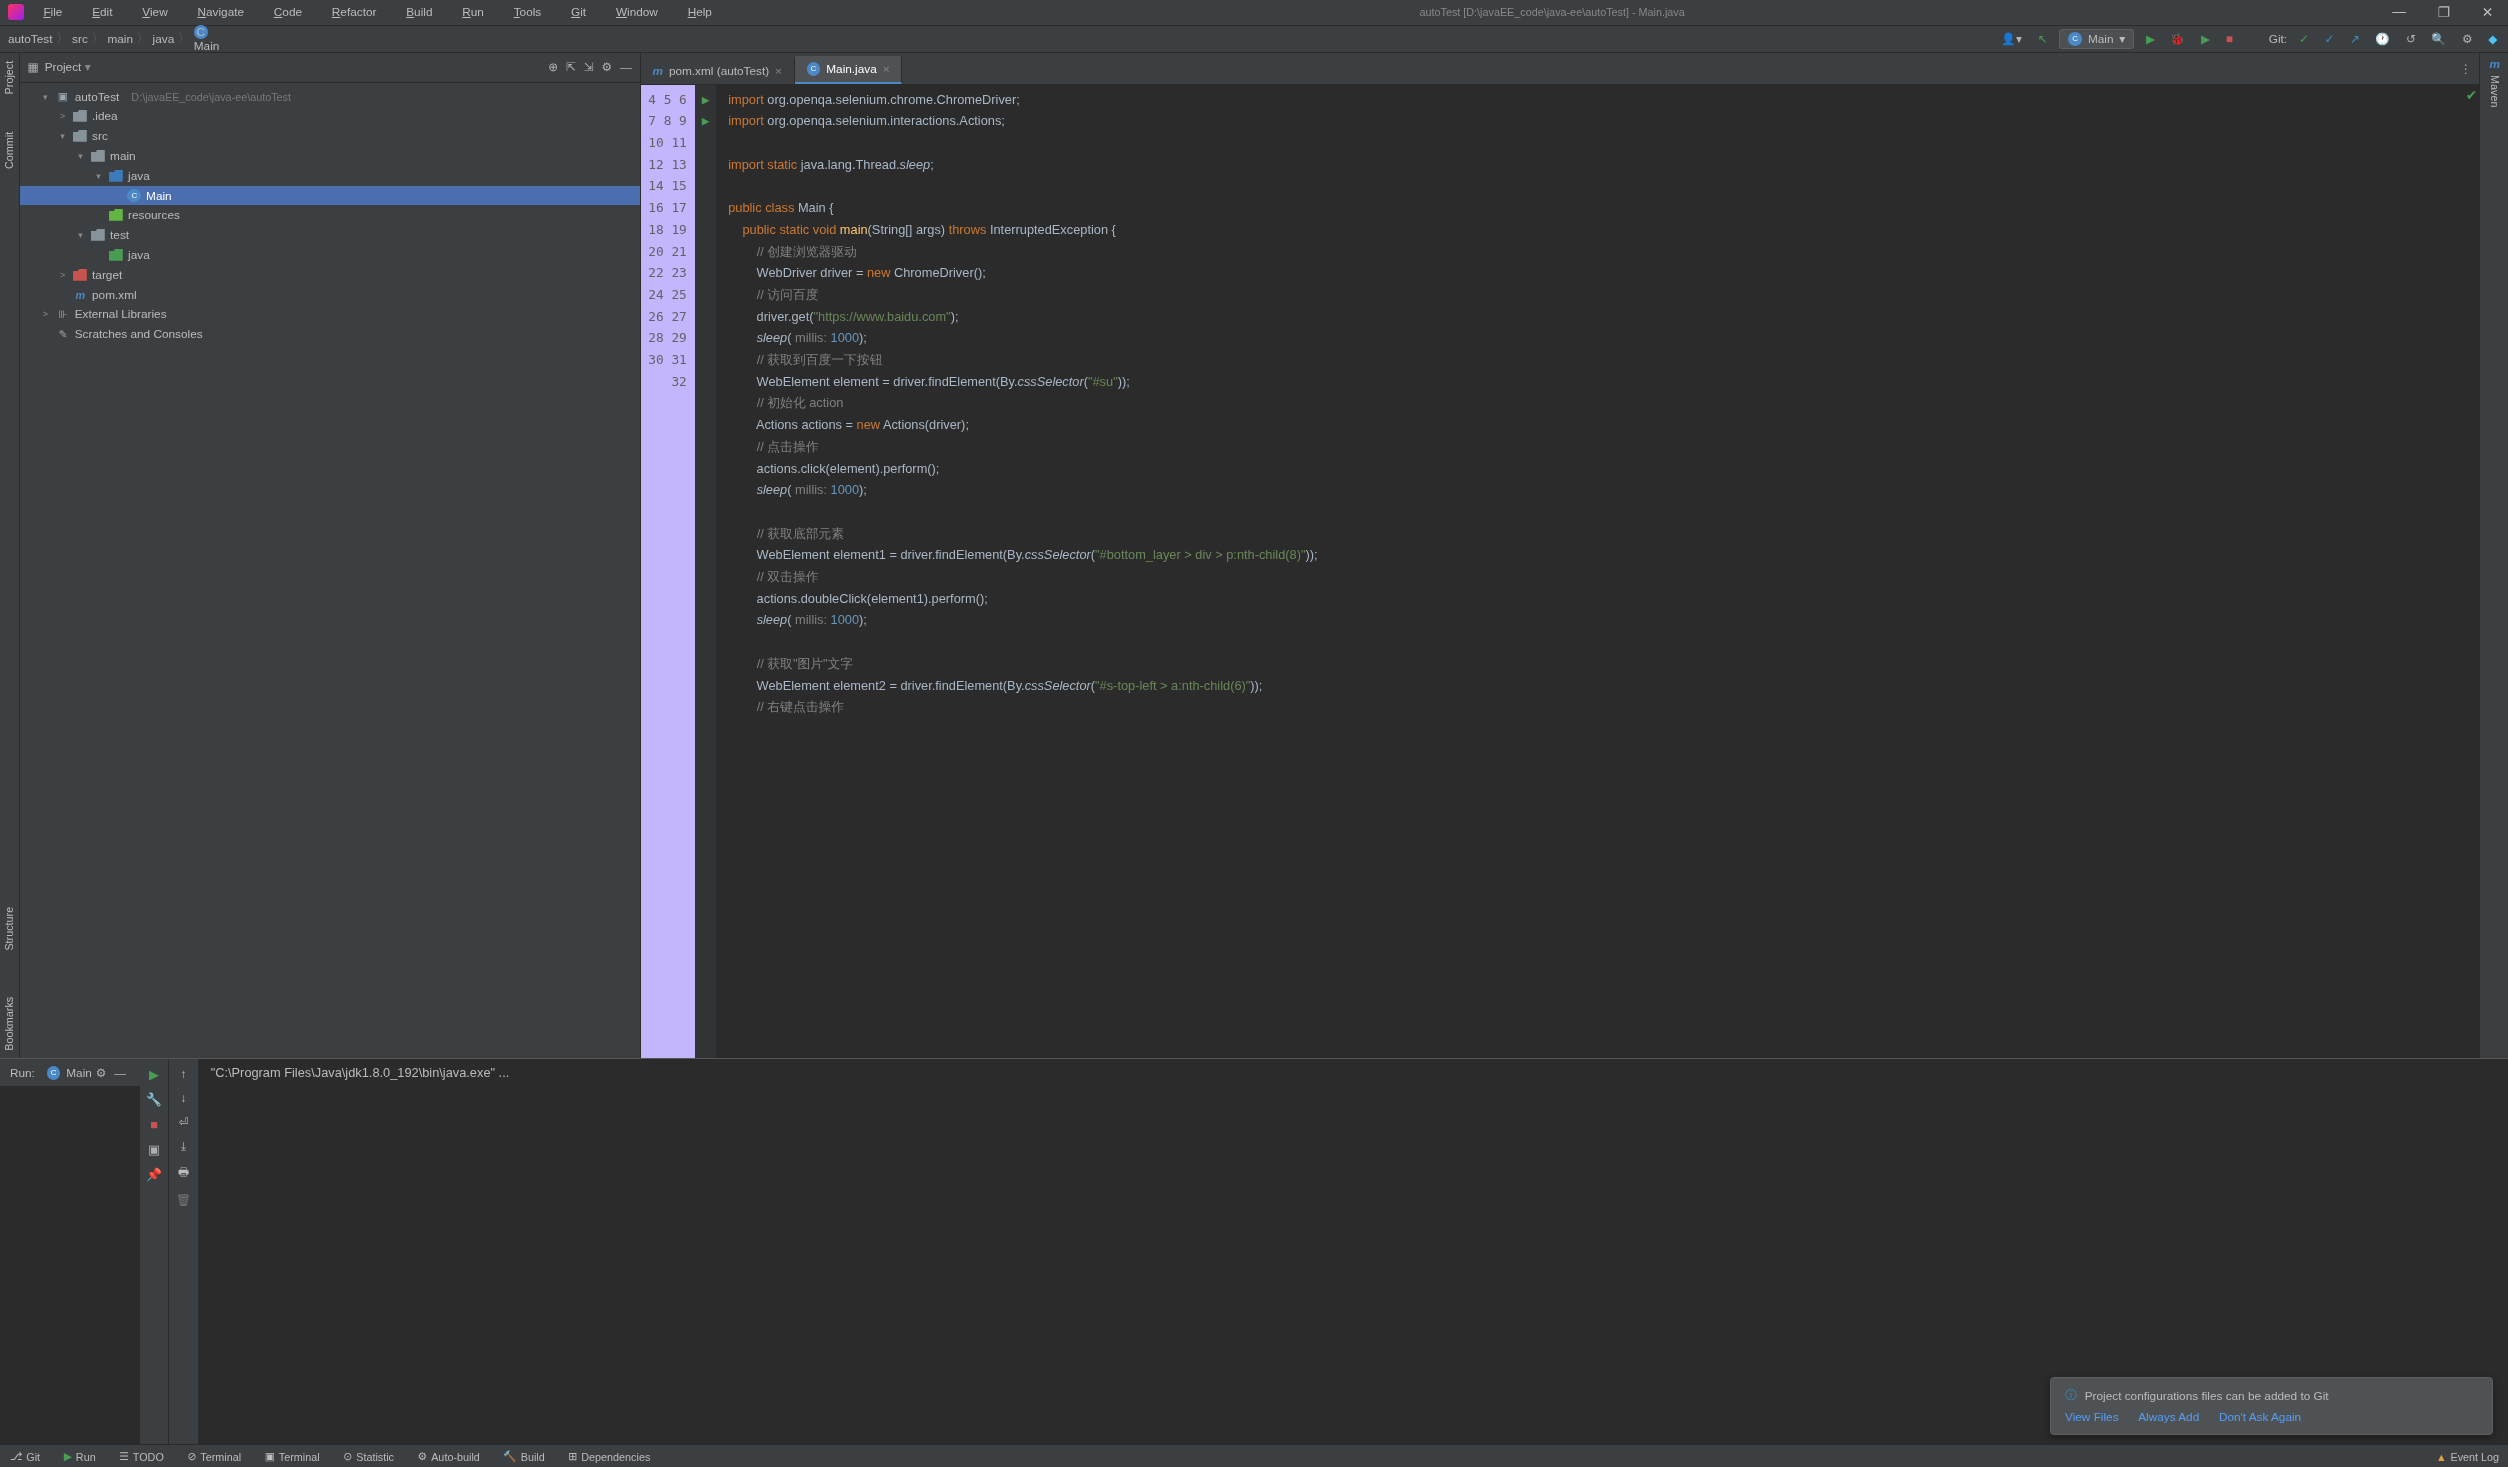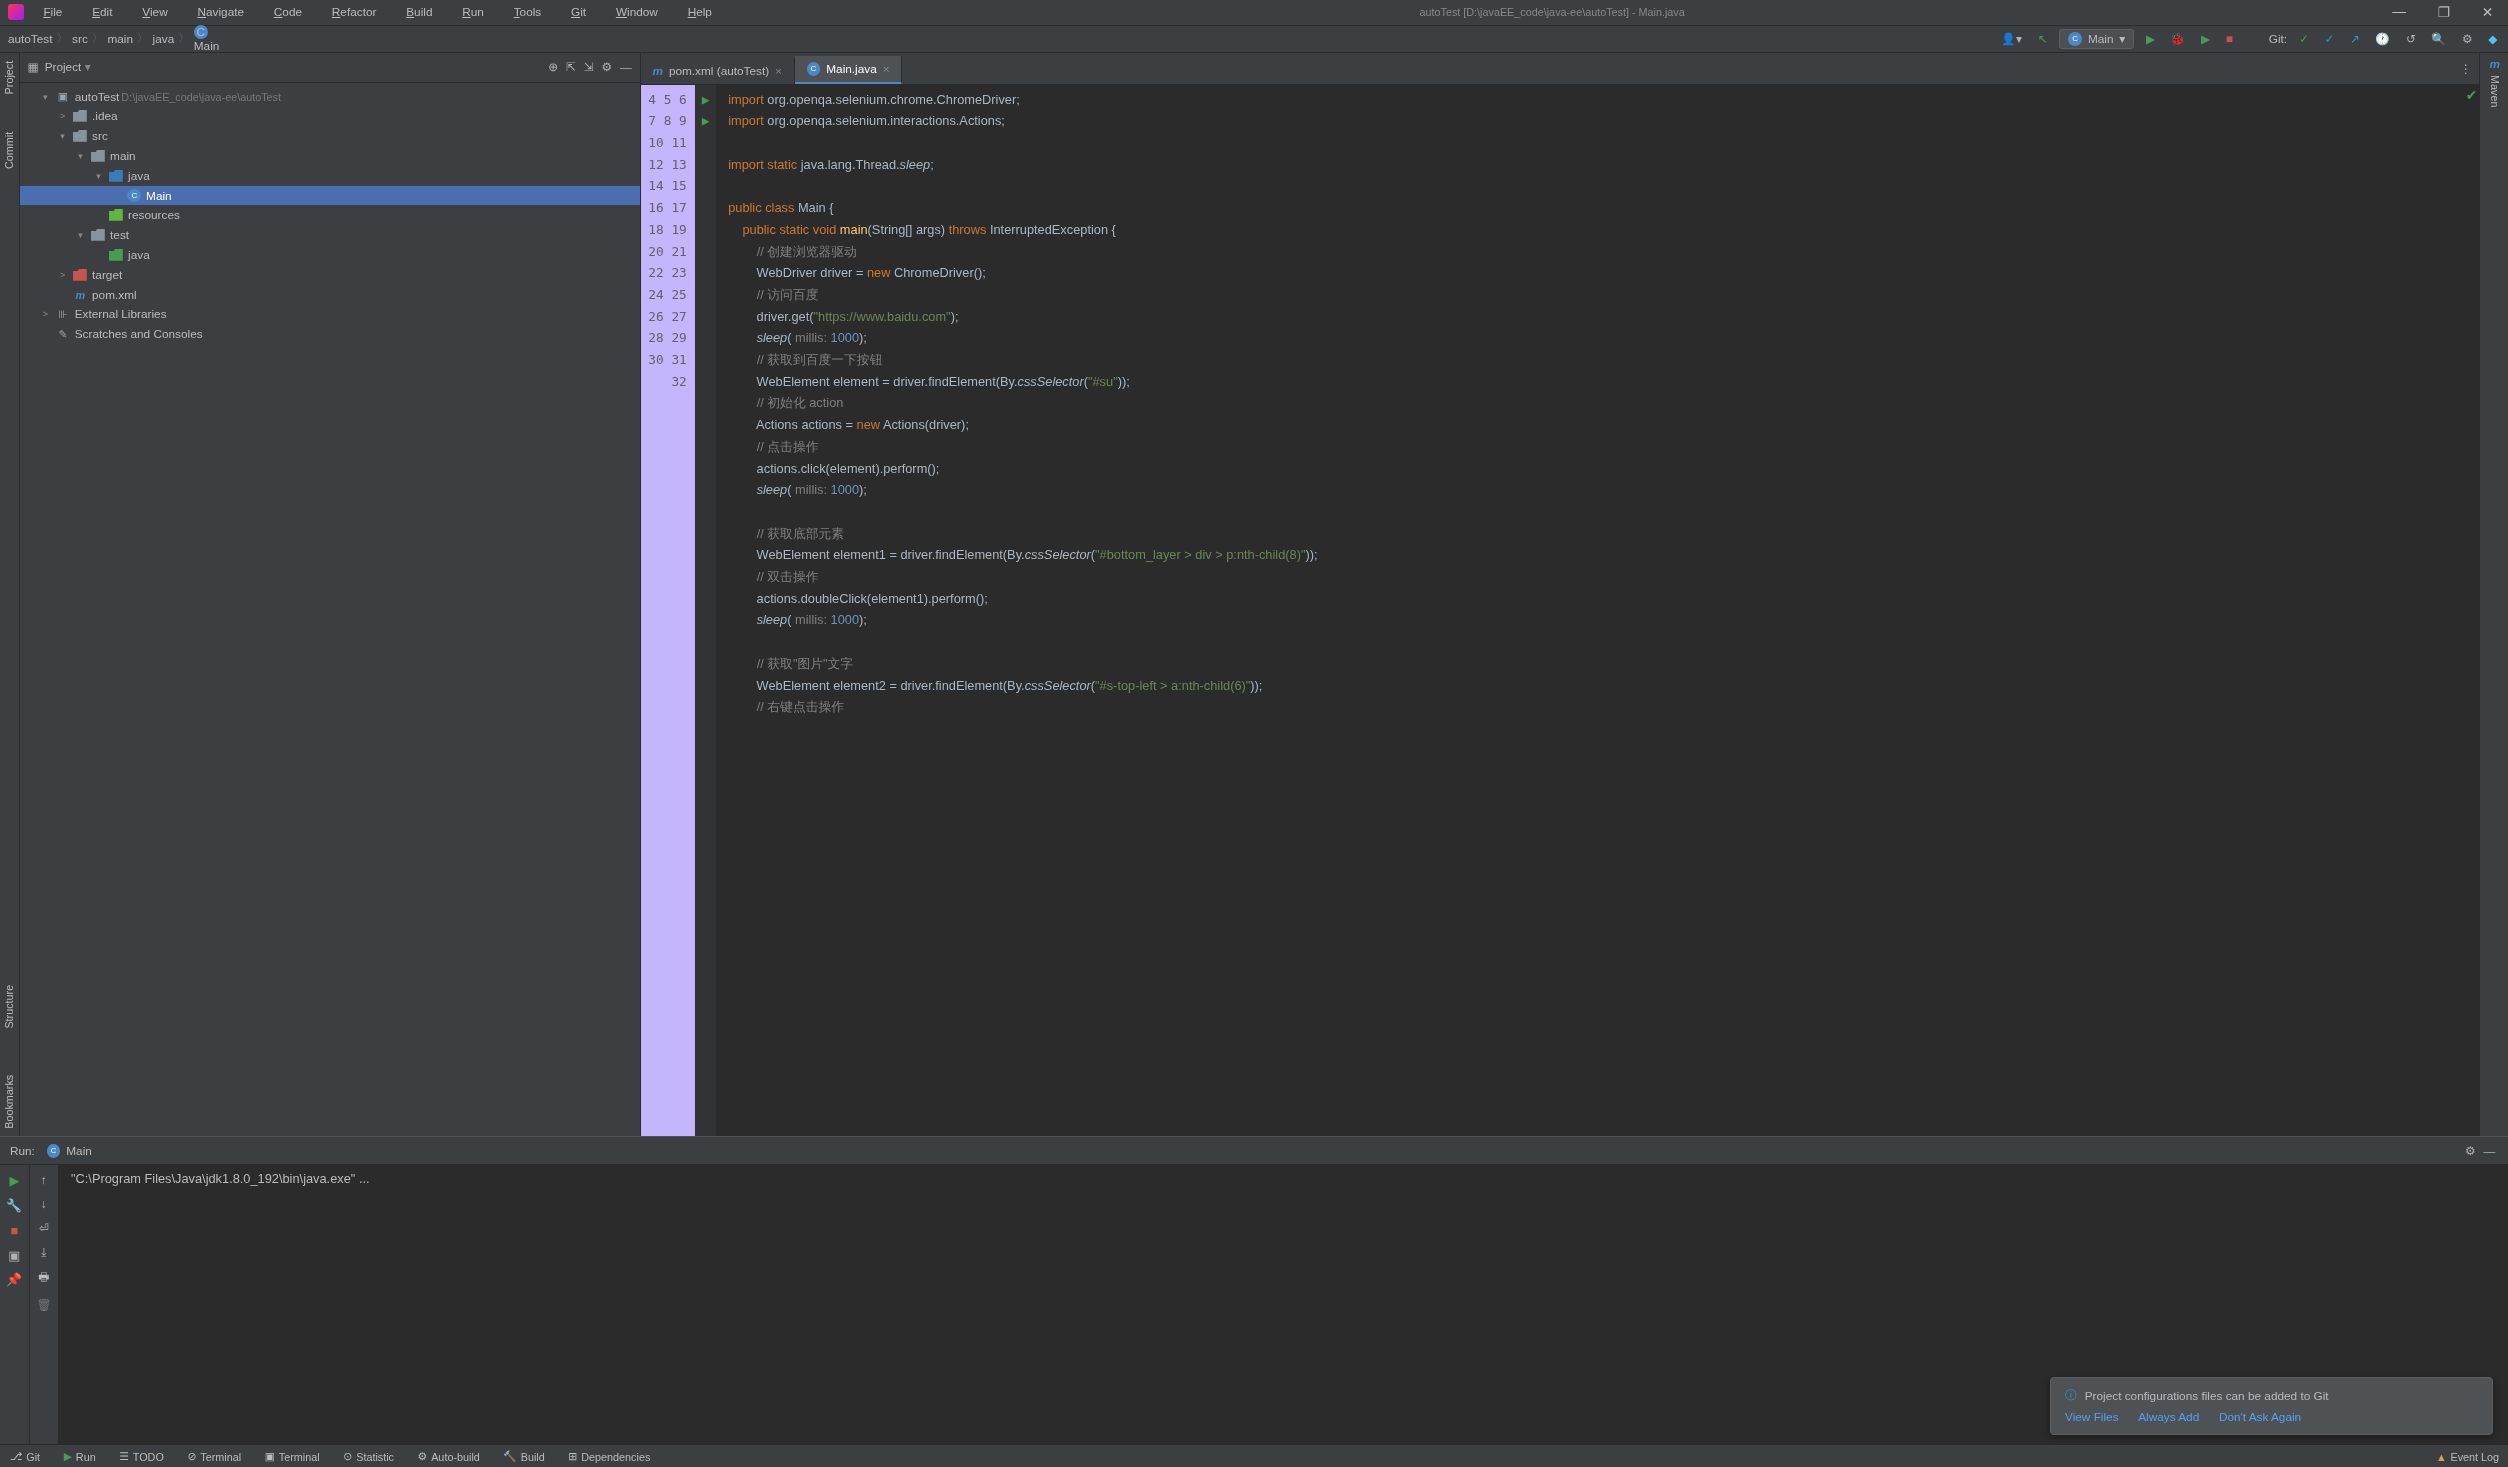--- a/index.html
+++ b/index.html
@@ -33,21 +33,21 @@
 .panel-header .title{flex:1;color:#bbb;font-size:11.8px}
 .panel-header .icons{display:flex;gap:7.9px;color:#afb1b3}
 .panel-header .icons span{cursor:pointer}
 .tree{flex:1;overflow:auto;padding:3.9px 0}
 .tree-item{display:flex;align-items:center;padding:2px 0;cursor:pointer;white-space:nowrap}
 .tree-item.selected{background:#4b6eaf;color:#fff}
 .tree-item .arrow{width:11.8px;text-align:center;color:#888;font-size:8.9px}
 .tree-item .icon{width:15.8px;height:15.8px;margin:0 3.9px;display:inline-flex;align-items:center;justify-content:center;font-size:10.8px}
 .tree-item .label{color:#bbb}
 .tree-item.selected .label{color:#fff}
-.tree-item .path{color:#787878;margin-left:2px;font-size:10.8px}
+.tree-item .path{color:#787878;margin-left:12px;font-size:10.8px}
 .java-icon{width:13.8px;height:13.8px;border-radius:50%;background:#4a88c7;color:#fff;font-size:7.9px;display:flex;align-items:center;justify-content:center}
 .pom-icon{color:#4a88c7;font-style:italic;font-weight:bold}
 
 .editor-area{flex:1;display:flex;flex-direction:column;background:#2b2b2b;min-width:0}
 .editor-tabs{height:31.5px;background:#3c3f41;display:flex;align-items:flex-end;border-bottom:1px solid #2b2b2b}
 .editor-tab{display:flex;align-items:center;gap:5.9px;padding:5.9px 11.8px;background:#3c3f41;color:#bbb;cursor:pointer;border-right:1px solid #2b2b2b;position:relative}
 .editor-tab.active{background:#4e5254;color:#fff;border-bottom:2px solid #4a88c7}
 .editor-tab .close{color:#888;font-size:11.8px}
 .editor-content{flex:1;display:flex;overflow:hidden;position:relative}
 .gutter{width:54px;background:#c4b5fd;text-align:right;padding:3.9px 7.9px 3.9px 0;color:#606366;font-family:Consolas,monospace;font-size:12.8px;line-height:21.7px}
@@ -57,21 +57,21 @@
 .str{color:#6a8759}
 .com{color:#808080}
 .num{color:#6897bb}
 .cls{color:#a9b7c6}
 .param{color:#808080;}
 .mth{color:#ffc66d}
 .fld{font-style:italic}
 .right-rail{width:29.6px;background:#3c3f41;border-left:1px solid #2b2b2b;display:flex;flex-direction:column;align-items:center;padding-top:3.9px}
 .right-rail .vtext{writing-mode:vertical-rl;color:#bbb;font-size:10.8px;cursor:pointer;padding:3.9px 2px}
 
-.run-panel{height:308px;background:#2b2b2b;border-top:1px solid #555;display:flex;flex-direction:column}
+.run-panel{height:386px;background:#2b2b2b;border-top:1px solid #555;display:flex;flex-direction:row}
 .run-header{height:27.6px;background:#3c3f41;display:flex;align-items:center;padding:0 9.9px;border-bottom:1px solid #2b2b2b}
 .run-body{flex:1;display:flex}
 .run-toolbar{width:29.6px;background:#3c3f41;display:flex;flex-direction:column;align-items:center;gap:9.9px;padding:7.9px 0;border-right:1px solid #2b2b2b}
 .run-toolbar span{cursor:pointer;color:#afb1b3;font-size:12.8px}
 .run-toolbar2{width:29.6px;background:#3c3f41;display:flex;flex-direction:column;align-items:center;gap:9.9px;padding:7.9px 0;border-right:1px solid #2b2b2b}
 .console{flex:1;padding:5.9px 11.8px;color:#bbb;font-family:Consolas,monospace;font-size:12.8px;position:relative}
 
 .notification{position:absolute;bottom:9.9px;right:15.8px;background:#4e5254;border:1px solid #5e6060;border-radius:3.9px;padding:9.9px 13.8px;width:443px;box-shadow:0 2px 7.9px rgba(0,0,0,0.4)}
 .notification .notif-title{display:flex;align-items:center;gap:7.9px;color:#bbb;font-size:11.8px;margin-bottom:5.9px}
 .notification .notif-actions{display:flex;gap:19.7px}

